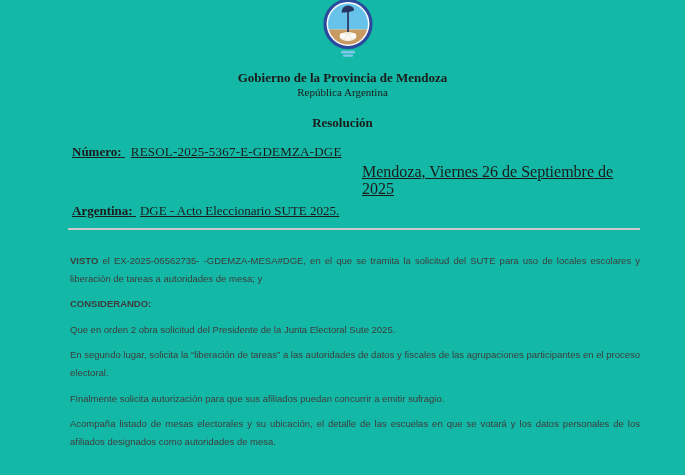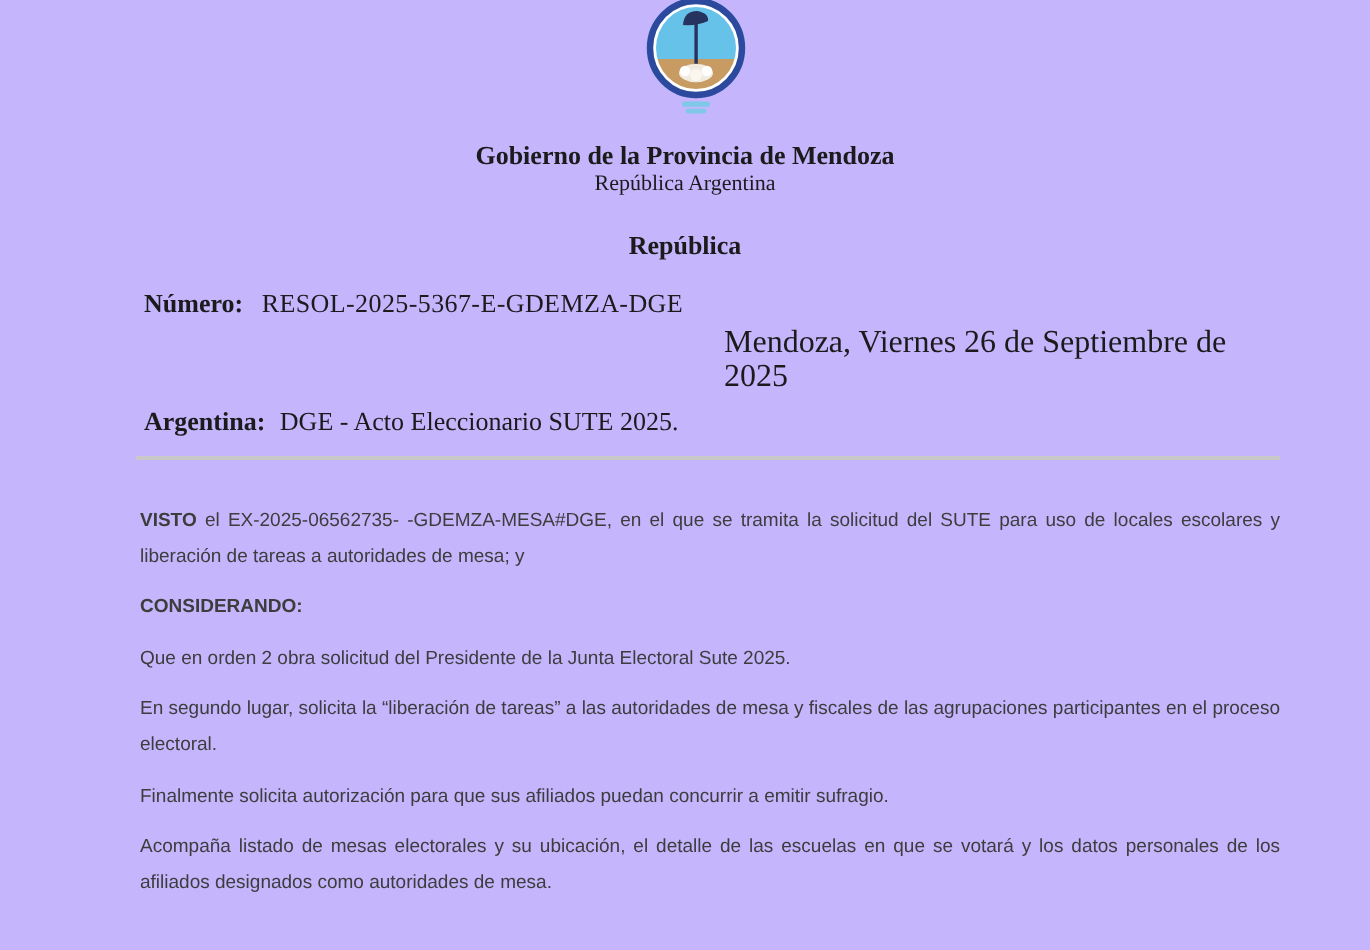--- a/index.html
+++ b/index.html
@@ -1,21 +1,21 @@
 <!DOCTYPE html>
 <html><head>
 <meta charset="utf-8">
 <style>
   html, body { margin: 0; padding: 0; background: #ffffff; }
   .page {
     position: relative;
     width: 685px;
     height: 475px;
     overflow: hidden;
-    background: #c4b5fd;
+    background: #14b8a6;
     font-family: "Liberation Serif", serif;
     color: #1b1b1b;
   }
   
   .emblem-wrap {
     height: 58px;
     display: flex;
     justify-content: center;
     align-items: flex-start;
   }
@@ -41,20 +41,21 @@
     font-size: 13px;
     font-weight: bold;
     line-height: 15px;
   }
 
   
   .meta {
     margin: 14px 45px 0 72px;
     font-size: 13px;
     line-height: 16px;
+    text-decoration: underline;
   }
   .meta .label { font-weight: bold; }
   .row-number { margin: 0; }
   .row-number .value { margin-left: 6px; letter-spacing: 0.2px; }
   .row-date {
     margin: 3px 0 0 0;
     padding-left: 290px;
     font-size: 16px;
     line-height: 17px;
   }
@@ -110,38 +111,38 @@
         <circle cx="31.5" cy="35.5" r="2.6" fill="#ffffff"></circle>
       </g>
 
       <rect x="19" y="50.8" width="14" height="2.6" rx="1.2" fill="#7fc8e8"></rect>
       <rect x="20.8" y="54.4" width="10.4" height="2.3" rx="1.1" fill="#7fc8e8"></rect>
     </svg>
   </div>
 
   <div class="org">Gobierno de la Provincia de Mendoza</div>
   <div class="country">República Argentina</div>
-  <div class="doctype">República</div>
+  <div class="doctype">Resolución</div>
 
   <div class="meta">
     <div class="row-number">
       <span class="label">Número:</span>
       <span class="value">RESOL-2025-5367-E-GDEMZA-DGE</span>
     </div>
     <div class="row-date">Mendoza, Viernes 26 de Septiembre de 2025</div>
     <div class="row-ref">
       <span class="label">Argentina:</span>
       <span class="value">DGE - Acto Eleccionario SUTE 2025.</span>
     </div>
   </div>
 
   <hr class="divider">
 
   <div class="doc-body">
     <p><span class="b">VISTO</span><span> el EX-2025-06562735- -GDEMZA-MESA#DGE, en el que se tramita la solicitud del SUTE para uso de locales escolares y liberación de tareas a autoridades de mesa; y</span></p>
     <p class="b">CONSIDERANDO:</p>
     <p>Que en orden 2 obra solicitud del Presidente de la Junta Electoral Sute 2025.</p>
-    <p>En segundo lugar, solicita la “liberación de tareas” a las autoridades de mesa y fiscales de las agrupaciones participantes en el proceso electoral.</p>
+    <p>En segundo lugar, solicita la “liberación de tareas” a las autoridades de datos y fiscales de las agrupaciones participantes en el proceso electoral.</p>
     <p>Finalmente solicita autorización para que sus afiliados puedan concurrir a emitir sufragio.</p>
     <p>Acompaña listado de mesas electorales y su ubicación, el detalle de las escuelas en que se votará y los datos personales de los afiliados designados como autoridades de mesa.</p>
   </div>
 
 </div>
 
 </body></html>

